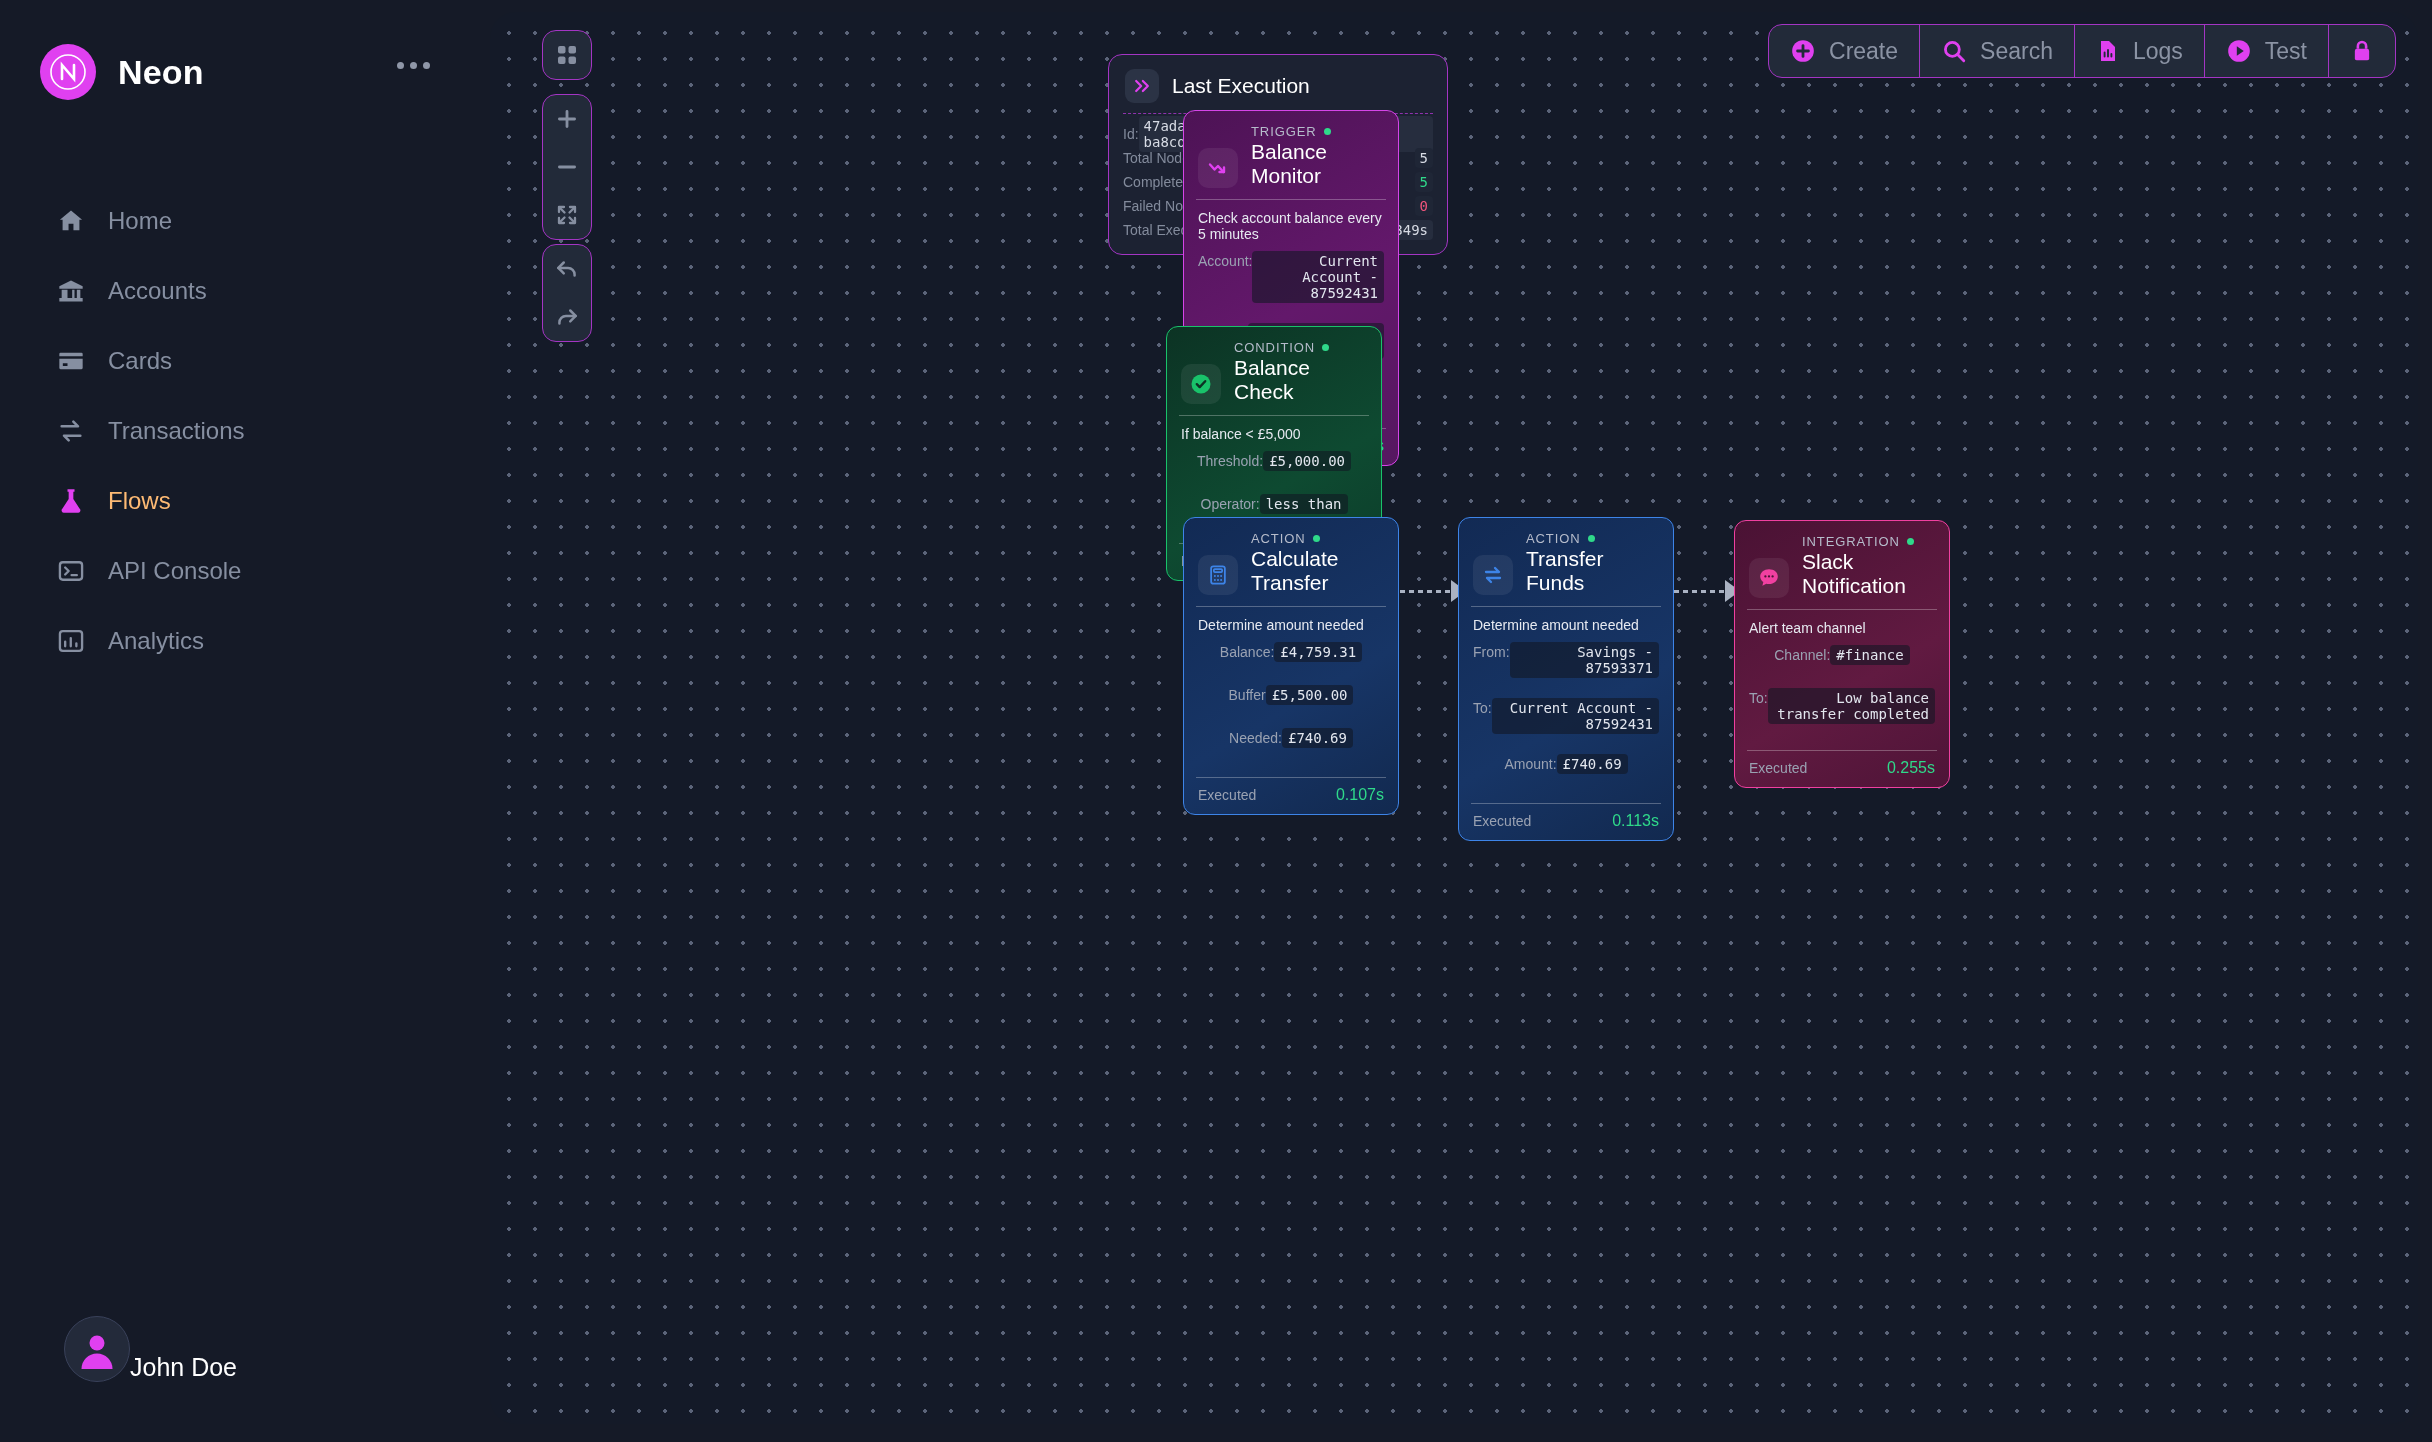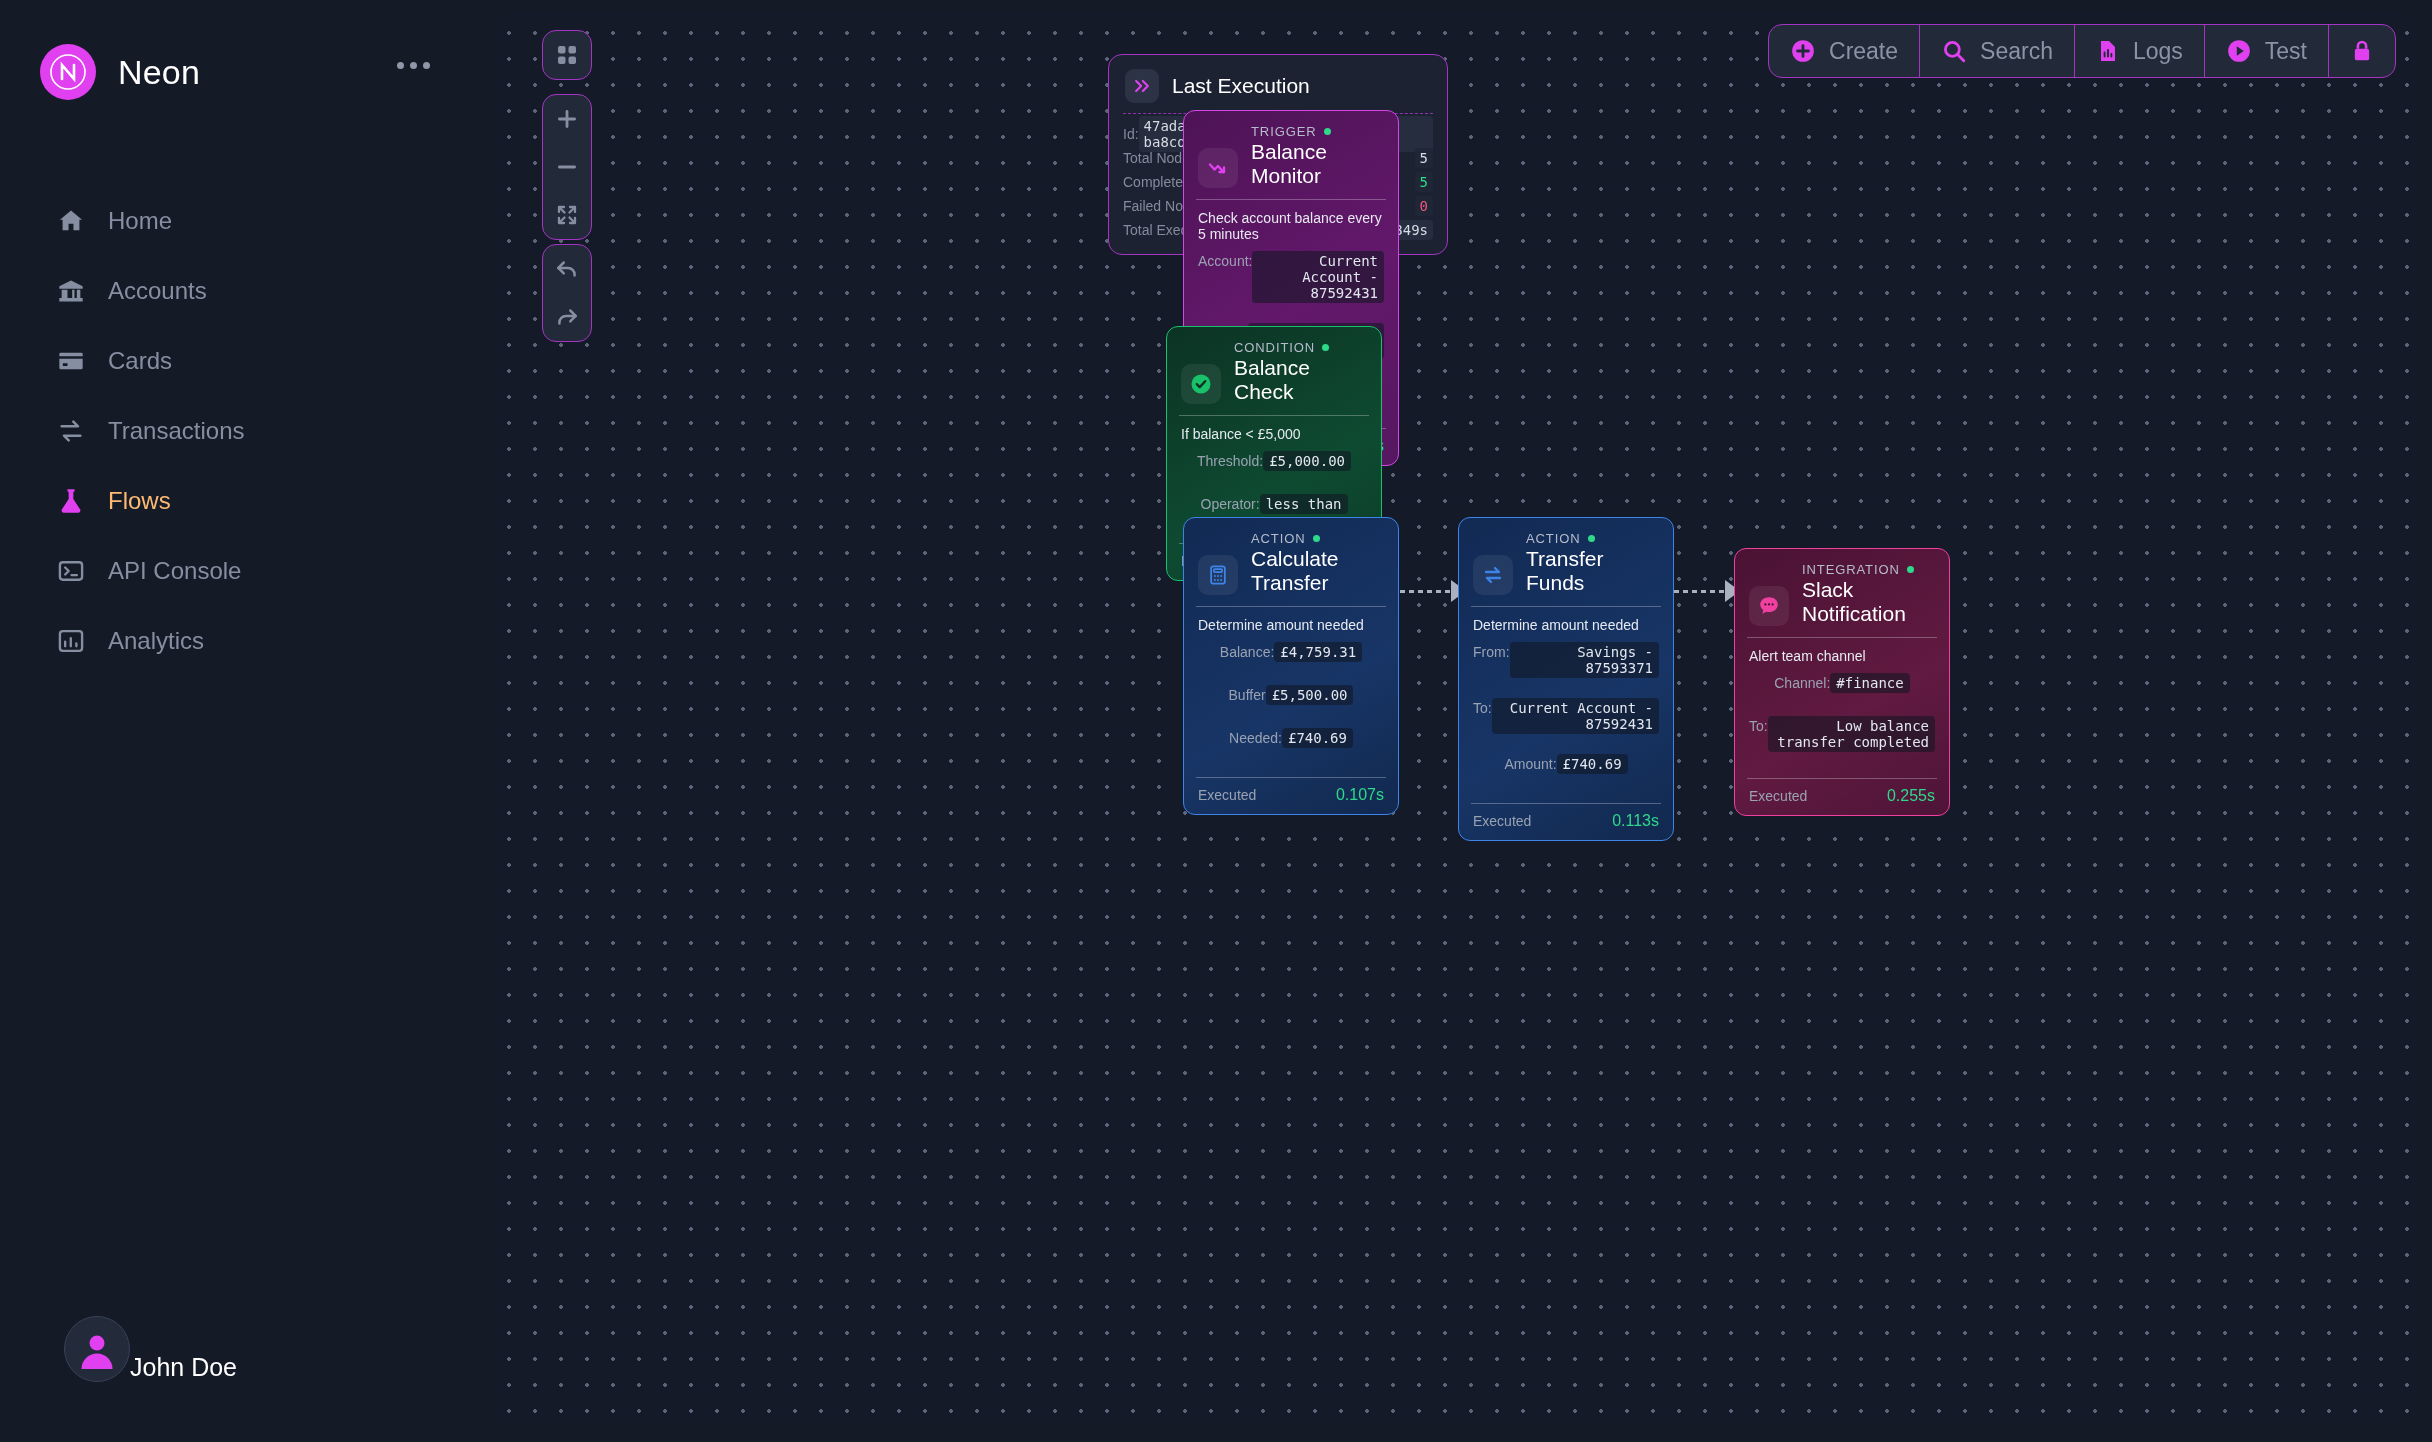--- a/index.html
+++ b/index.html
@@ -13,21 +13,21 @@
 
   
   .sidebar { width: 478px; height: 1442px; background: #151a27; position: relative; flex: 0 0 478px; }
   .brand { display: flex; align-items: center; padding: 44px 0 0 40px; }
   .brand-logo {
     width: 56px; height: 56px; border-radius: 50%;
     background: #e040f0; position: relative; flex: 0 0 56px;
     display: flex; align-items: center; justify-content: center;
   }
   .brand-logo svg { display:block; }
-  .brand-name { font-size: 34px; color: #ffffff; font-weight: 400; margin-left: 22px; letter-spacing: .2px; }
+  .brand-name { font-size: 34px; color: #ffffff; font-weight: 700; margin-left: 22px; letter-spacing: .2px; }
   .brand-dots { position: absolute; right: 48px; top: 62px; display: flex; gap: 6px; }
   .brand-dots i { width: 7px; height: 7px; border-radius: 50%; background: #8f97a8; display: block; }
 
   .nav { margin-top: 86px; }
   .nav-item {
     display: flex; align-items: center; height: 70px; padding-left: 56px;
     color: #868fa1; font-size: 24px; cursor: pointer; gap: 22px;
   }
   .nav-item.active { color: #fdba74; }
   .nav-ico { width: 30px; height: 30px; flex: 0 0 30px; display:flex; align-items:center; justify-content:center; }
@@ -519,21 +519,21 @@
             <span class="node-v">£740.69</span>
           </div>
         </div>
         <div class="node-sep"></div>
         <div class="node-foot">
           <span class="lbl">Executed</span>
           <span class="tm">0.113s</span>
         </div>
       </div>
 
-      <div class="node integration" style="left:1244px; top:536px; width:216px;">
+      <div class="node integration" style="left:1244px; top:508px; width:216px;">
         <div class="node-head">
           <div class="node-ico">
             <svg width="24" height="24" viewBox="0 0 24 24">
                 <path d="M12 3.2c-4.9 0-8.8 3.2-8.8 7.2 0 2.2 1.2 4.2 3.1 5.5l-.9 3.9 3.9-2.1c.9.2 1.8.3 2.7.3 4.9 0 8.8-3.2 8.8-7.6S16.9 3.2 12 3.2z" fill="#f040a0"></path>
                 <circle cx="8.4" cy="10.4" r="1.15" fill="#4a1234"></circle>
                 <circle cx="12" cy="10.4" r="1.15" fill="#4a1234"></circle>
                 <circle cx="15.6" cy="10.4" r="1.15" fill="#4a1234"></circle>
               </svg>
           </div>
           <div>

